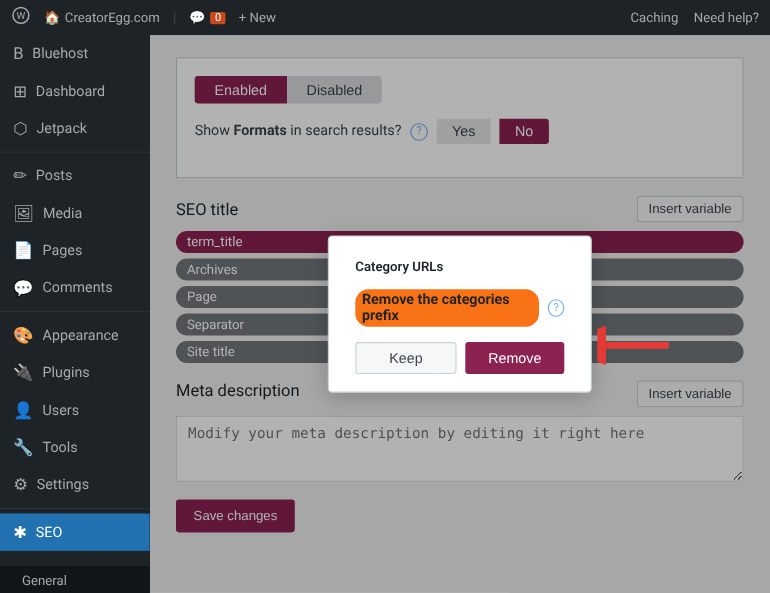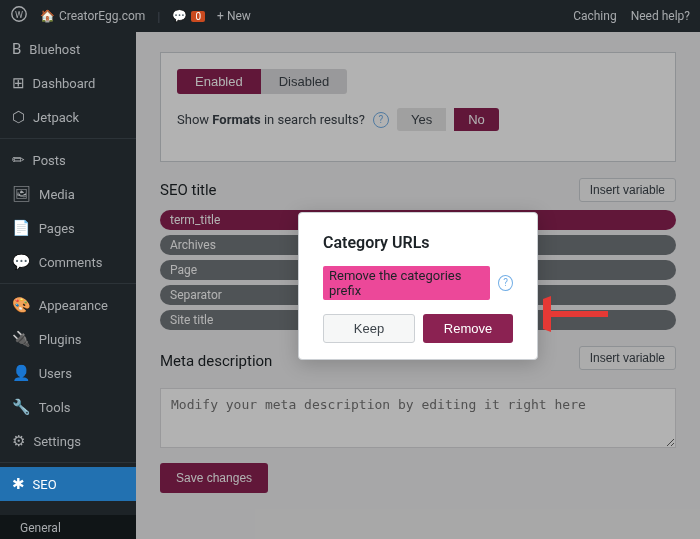--- a/index.html
+++ b/index.html
@@ -216,22 +216,22 @@
       cursor: default;
     }
     .tag-pink { background: #8b2252; color: #fff; }
     .tag-gray { background: #72777c; color: #fff; }
 
     
     .meta-desc-section { margin-bottom: 0; }
     .meta-desc-header {
       display: flex;
       justify-content: space-between;
-      align-items: flex-end;
-      margin-bottom: 18px;
+      align-items: flex-start;
+      margin-bottom: 8px;
     }
     .meta-desc-label { font-size: 15px; color: #1d2327; }
     .meta-textarea {
       width: 100%;
       border: 1px solid #dcdcde;
       padding: 8px 10px;
       font-size: 13px;
       color: #8c8f94;
       resize: vertical;
       min-height: 60px;
@@ -265,37 +265,38 @@
     .dialog {
       background: #fff;
       border: 1px solid #ccd0d4;
       border-radius: 4px;
       padding: 20px 24px 16px;
       width: 240px;
       box-shadow: 0 4px 20px rgba(0,0,0,0.2);
       position: relative;
     }
     .dialog-title {
-      font-size: 16px;
+      font-size: 12px;
       font-weight: 600;
       color: #1d2327;
       margin-bottom: 14px;
     }
     .dialog-body {
       display: flex;
       align-items: center;
       gap: 8px;
       margin-bottom: 14px;
     }
     .dialog-body .highlight-text {
-      background: #ec4899;
+      background: #f97316;
       color: #1d2327;
       padding: 2px 6px;
-      border-radius: 2px;
-      font-size: 13px;
+      border-radius: 12px;
+      font-size: 13px;
+      font-weight: bold;
     }
     .dialog-buttons {
       display: flex;
       gap: 8px;
     }
     .dialog-keep-btn {
       flex: 1;
       padding: 6px;
       background: #f6f7f7;
       border: 1px solid #ccd0d4;

